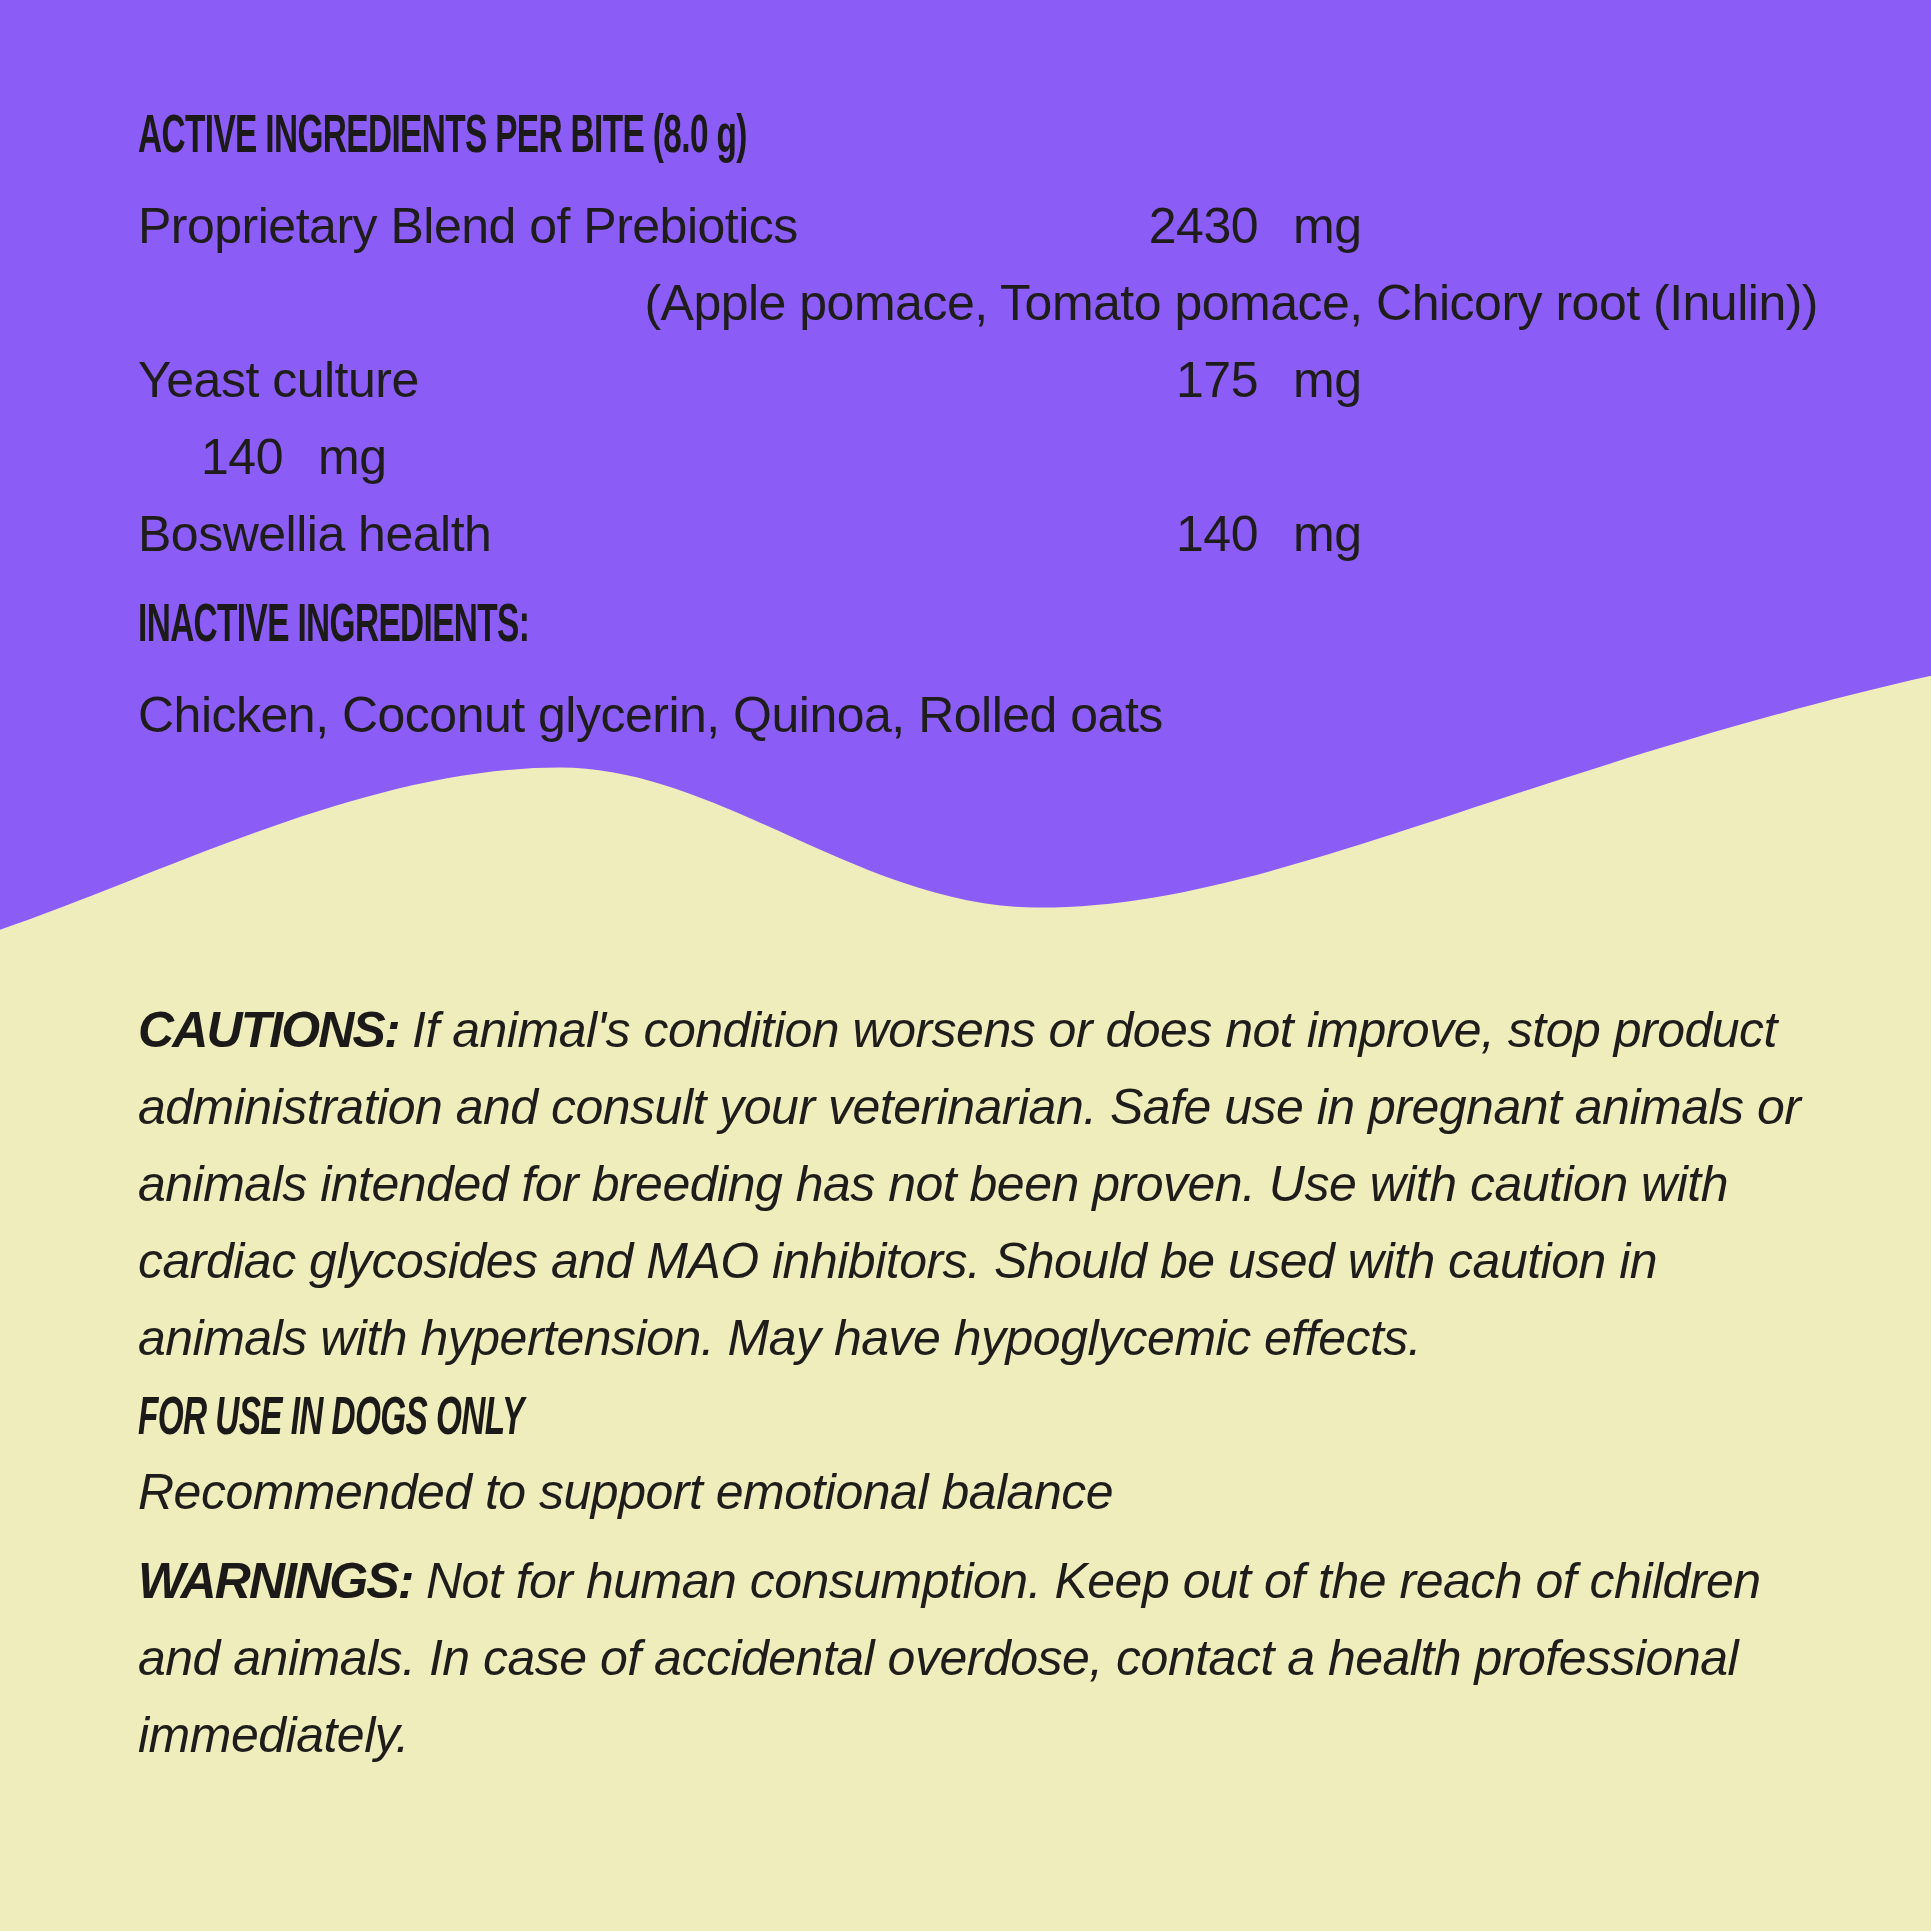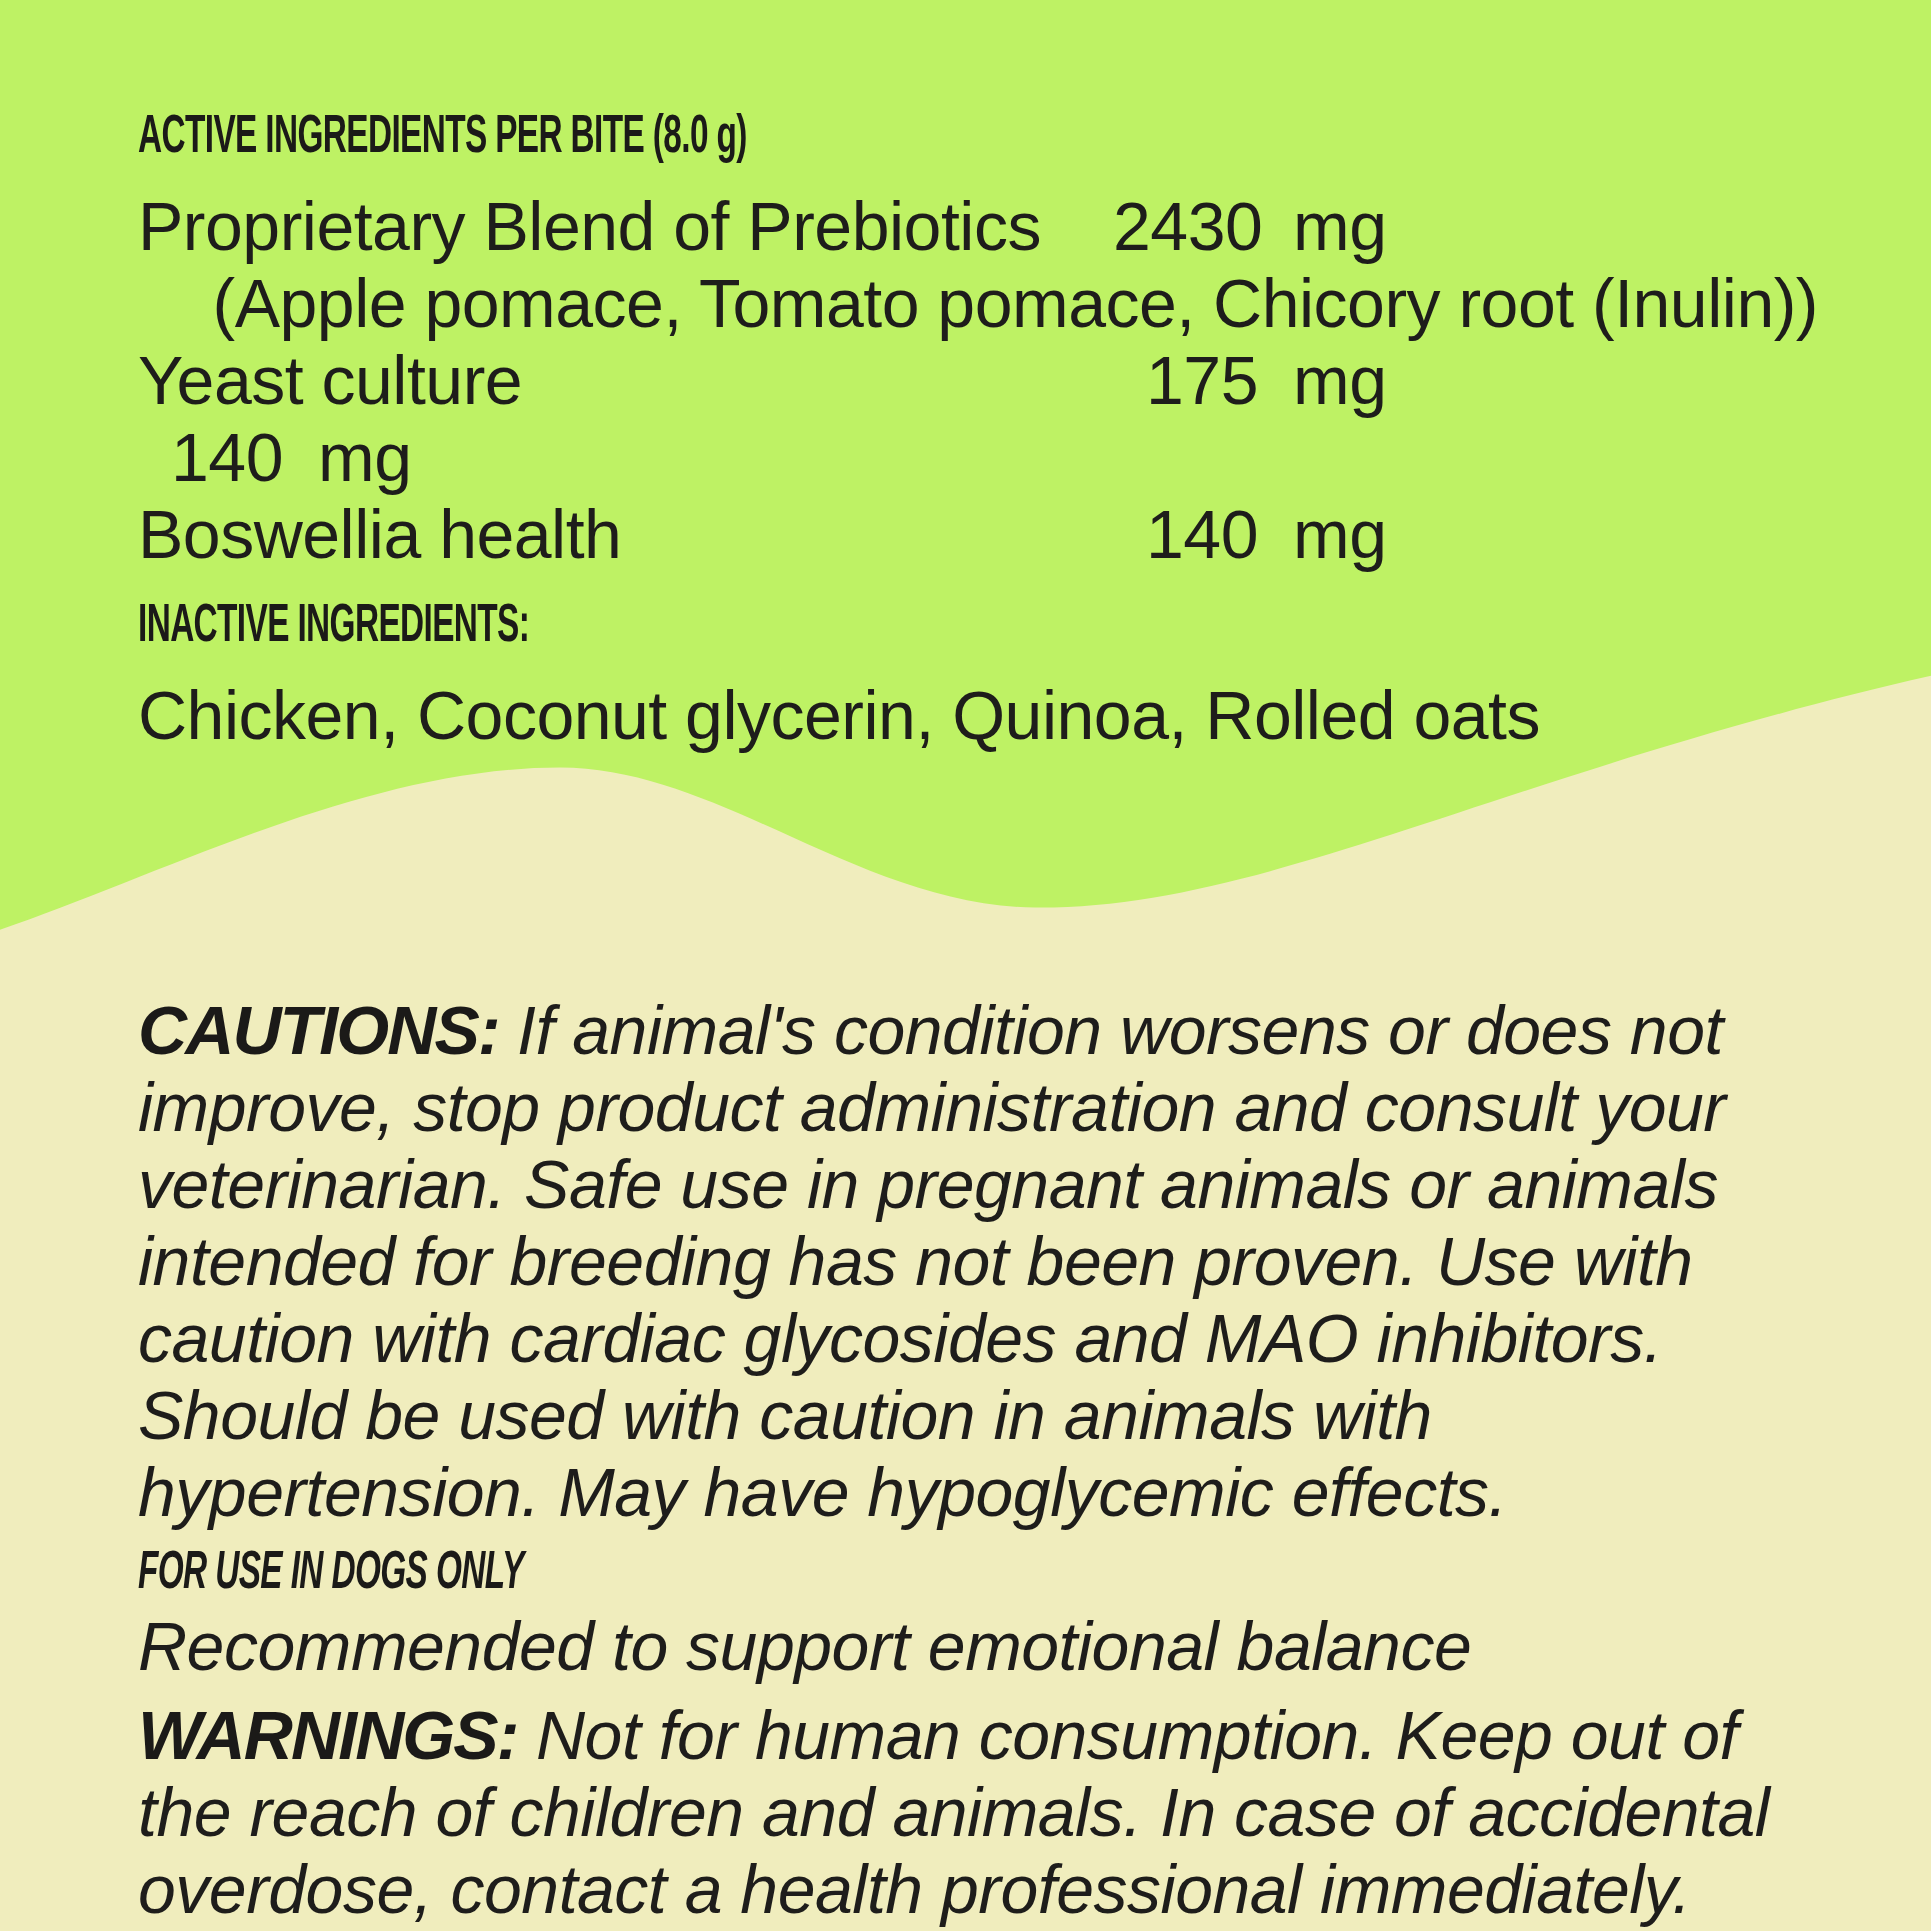--- a/index.html
+++ b/index.html
@@ -4,21 +4,21 @@
 <style>
   html, body { margin: 0; padding: 0; }
   body {
     width: 1931px; height: 1931px;
     background: #ffffff;
     font-family: "Liberation Sans", sans-serif;
   }
   .page {
     position: relative;
     width: 1931px; height: 1931px;
-    background: #bef264;
+    background: #8b5cf6;
     overflow: hidden;
     color: #1e1d1b;
   }
   .wave {
     position: absolute;
     left: 0; top: 0;
     width: 1931px; height: 1931px;
     display: block;
   }
   
@@ -35,21 +35,21 @@
     margin: 0 0 13.5px 0;
     color: #1b1a18;
   }
   .cond {
     transform: scaleX(0.63);
     transform-origin: left center;
     white-space: nowrap;
     font-stretch: condensed;
   }
   .bodytext {
-    font-size: 68px;
+    font-size: 50px;
     font-weight: 400;
     letter-spacing: -0.5px;
     line-height: 77px;
   }
   .ing-row {
     display: flex;
     align-items: baseline;
     width: 1242px;
   }
   .ing-name { flex: 1 1 auto; }

